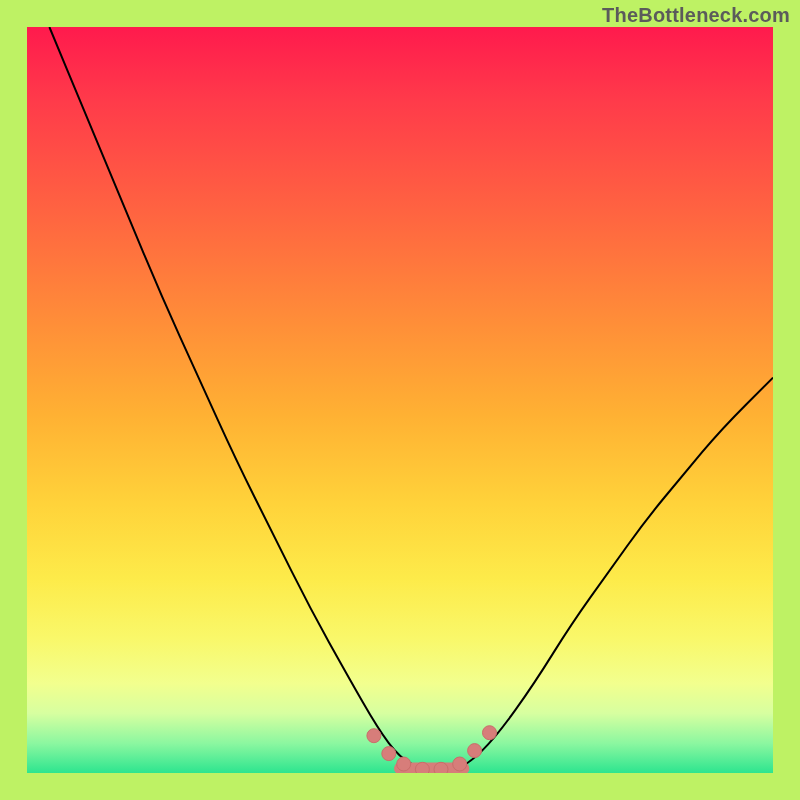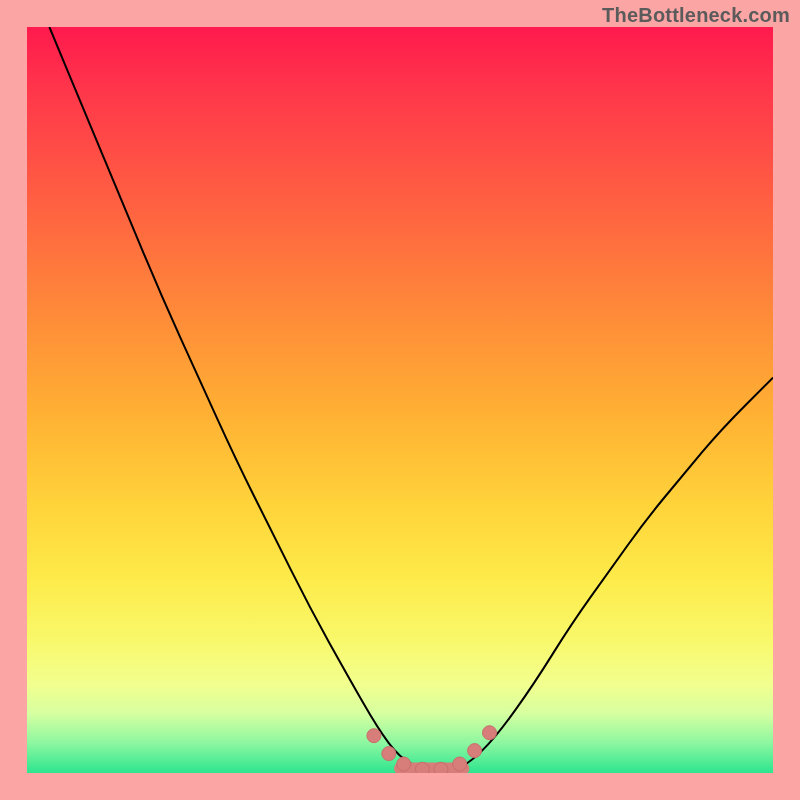--- a/index.html
+++ b/index.html
@@ -10,21 +10,21 @@
     background: #000;
     overflow: hidden;
     font-family: Arial, Helvetica, sans-serif;
   }
   .frame {
     position: absolute;
     left: 0;
     top: 0;
     width: 800px;
     height: 800px;
-    background: #fca5a5;
+    background: #bef264;
   }
   .plot {
     position: absolute;
     left: 27px;
     top: 27px;
     width: 746px;
     height: 746px;
     
     background: linear-gradient(
       to bottom,

